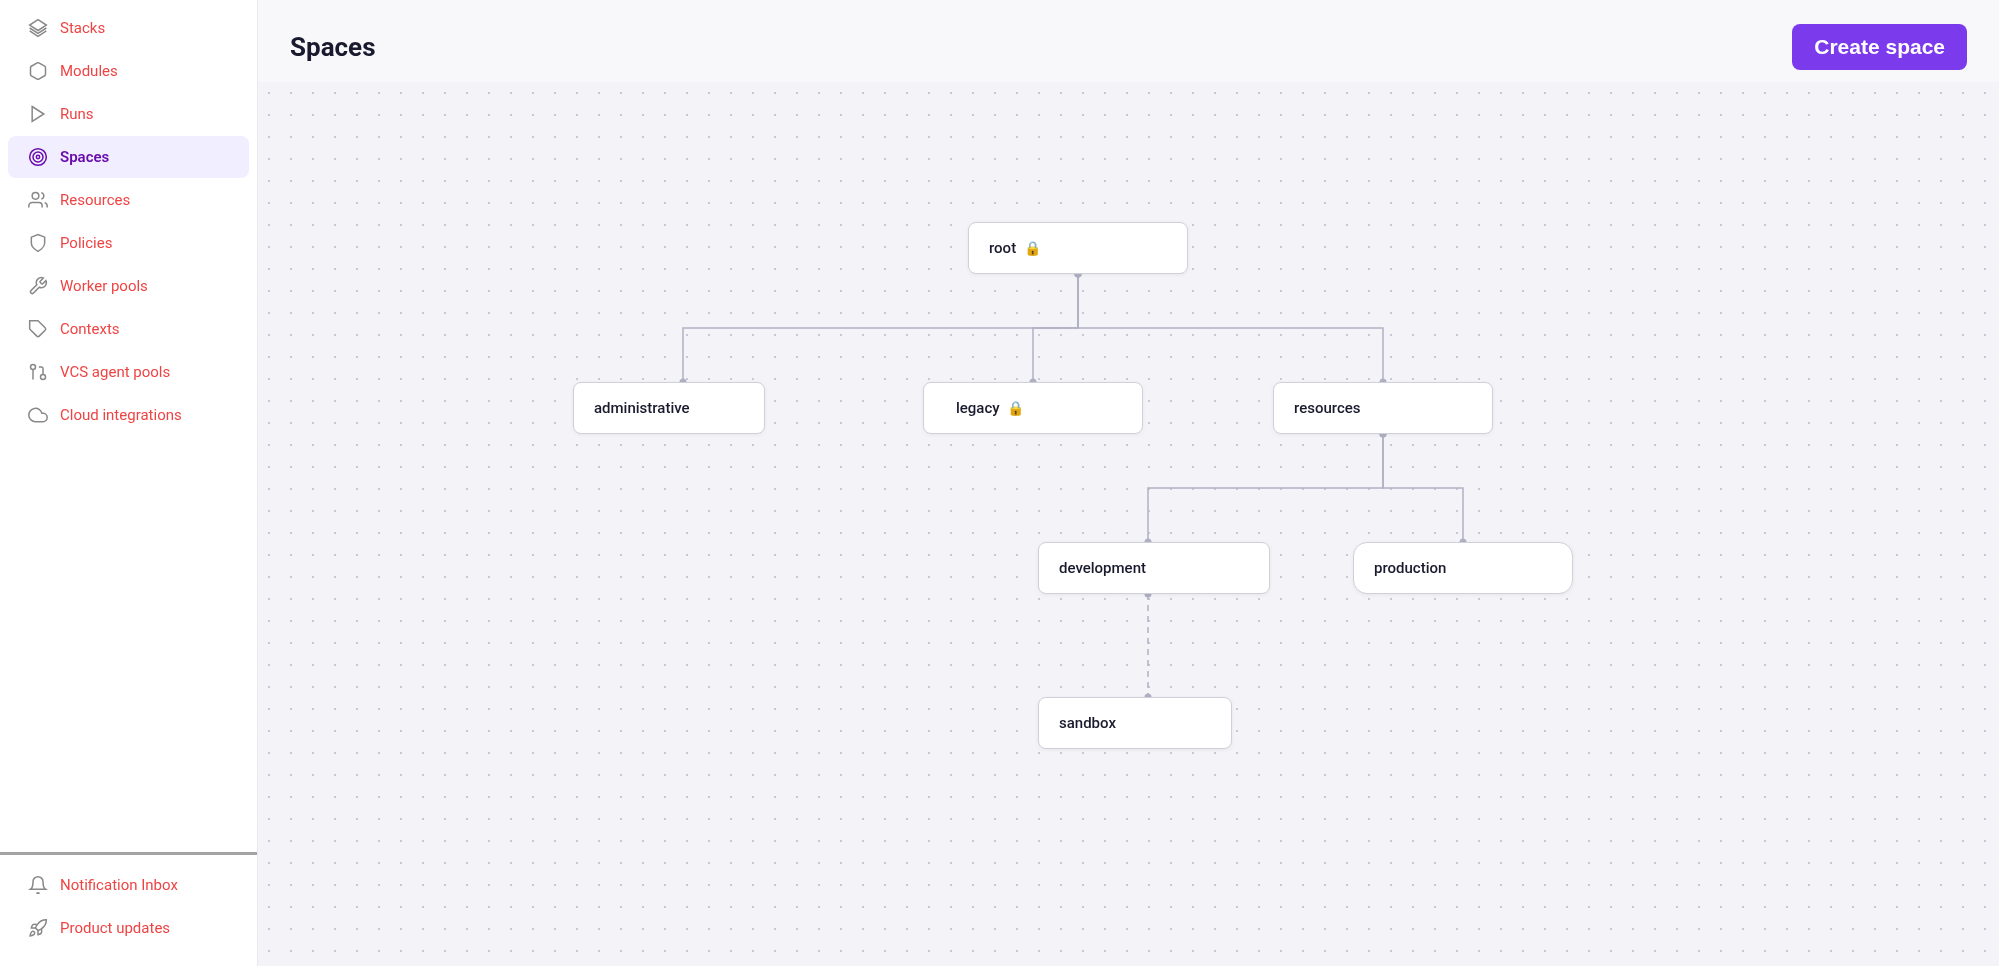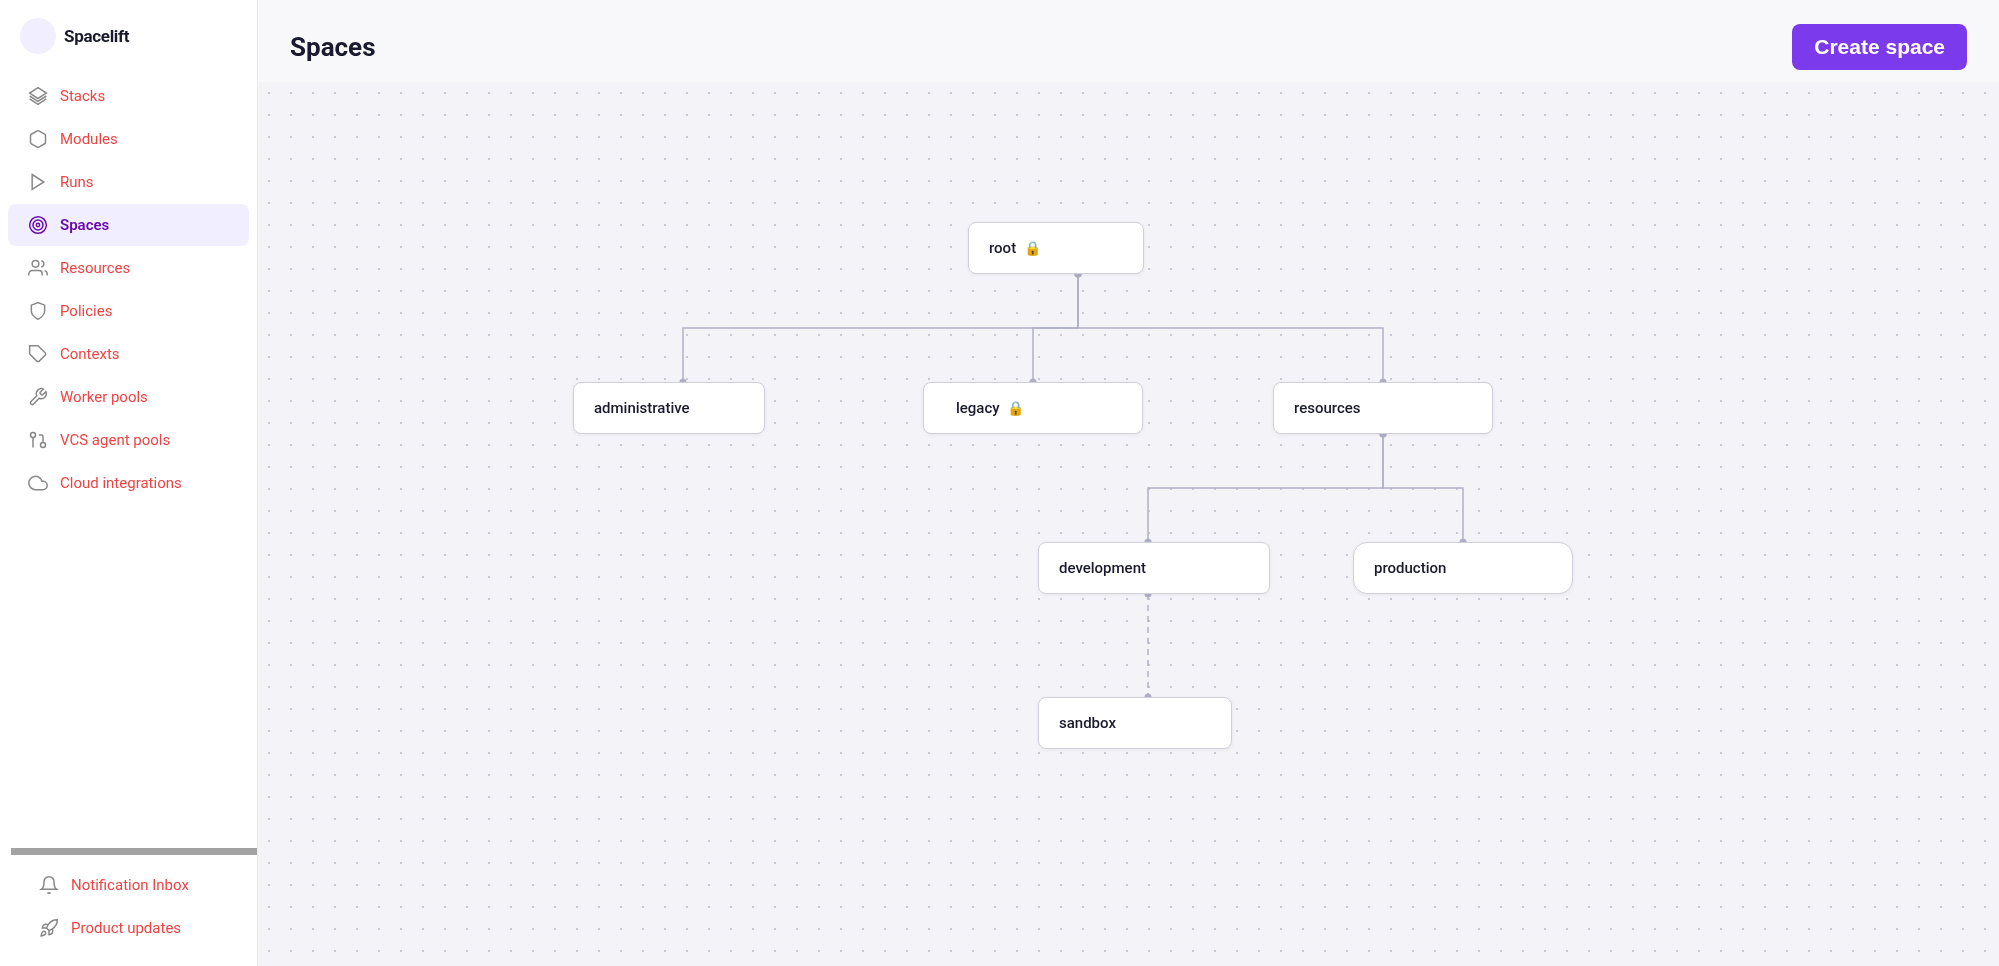--- a/index.html
+++ b/index.html
@@ -59,22 +59,21 @@
       height: 20px;
       display: flex;
       align-items: center;
       justify-content: center;
       flex-shrink: 0;
       color: #888;
     }
     .nav-item.active .nav-icon { color: #6a0dad; }
     .sidebar-bottom {
       padding: 8px 0 16px 0;
-      border-top: 7px solid #a3a3a3;
-      margin-left: 11px;
+      border-top: 3px solid #a3a3a3;
     }
 
     
     .main {
       flex: 1;
       display: flex;
       flex-direction: column;
       overflow: hidden;
     }
     .header {
@@ -139,28 +138,20 @@
     .lock-icon {
       margin-left: 8px;
       font-size: 14px;
       color: #888;
     }
   </style>
 </head>
 <body>
 
 <div class="sidebar">
-  <div class="sidebar-logo">
-    <svg class="logo-icon" viewBox="0 0 36 36" fill="none" xmlns="http://www.w3.org/2000/svg">
-      <circle cx="18" cy="18" r="18" fill="#f0eeff"></circle>
-
-      <text x="5" y="26" font-size="22">🧙</text>
-    </svg>
-    <span class="logo-text">Spacelift</span>
-  </div>
 
   <nav class="sidebar-nav">
 
   <div class="nav-item">
     <span class="nav-icon">
           <svg width="20" height="20" viewBox="0 0 24 24" fill="none" stroke="currentColor" stroke-width="1.8">
             <polygon points="12 2 22 8.5 12 15 2 8.5"></polygon>
             <polyline points="2 15.5 12 22 22 15.5"></polyline>
             <polyline points="2 12 12 18.5 22 12"></polyline>
           </svg>
@@ -208,33 +199,33 @@
     <span class="nav-icon">
           <svg width="20" height="20" viewBox="0 0 24 24" fill="none" stroke="currentColor" stroke-width="1.8">
             <path d="M12 22s8-4 8-10V5l-8-3-8 3v7c0 6 8 10 8 10z"></path>
           </svg>
         </span>
     <span>Policies</span>
   </div>
       <div class="nav-item">
     <span class="nav-icon">
           <svg width="20" height="20" viewBox="0 0 24 24" fill="none" stroke="currentColor" stroke-width="1.8">
+            <path d="M14.7 6.3a1 1 0 000 1.4l1.6 1.6a1 1 0 001.4 0l3.77-3.77a6 6 0 01-7.94 7.94l-6.91 6.91a2.12 2.12 0 01-3-3l6.91-6.91a6 6 0 017.94-7.94l-3.76 3.76z"></path>
+          </svg>
+        </span>
+    <span>Worker pools</span>
+  </div>
+      <div class="nav-item">
+    <span class="nav-icon">
+          <svg width="20" height="20" viewBox="0 0 24 24" fill="none" stroke="currentColor" stroke-width="1.8">
             <path d="M20.59 13.41l-7.17 7.17a2 2 0 01-2.83 0L2 12V2h10l8.59 8.59a2 2 0 010 2.82z"></path>
             <line x1="7" y1="7" x2="7.01" y2="7"></line>
           </svg>
         </span>
     <span>Contexts</span>
-  </div>
-      <div class="nav-item">
-    <span class="nav-icon">
-          <svg width="20" height="20" viewBox="0 0 24 24" fill="none" stroke="currentColor" stroke-width="1.8">
-            <path d="M14.7 6.3a1 1 0 000 1.4l1.6 1.6a1 1 0 001.4 0l3.77-3.77a6 6 0 01-7.94 7.94l-6.91 6.91a2.12 2.12 0 01-3-3l6.91-6.91a6 6 0 017.94-7.94l-3.76 3.76z"></path>
-          </svg>
-        </span>
-    <span>Worker pools</span>
   </div>
       <div class="nav-item">
     <span class="nav-icon">
           <svg width="20" height="20" viewBox="0 0 24 24" fill="none" stroke="currentColor" stroke-width="1.8">
             <circle cx="18" cy="18" r="3"></circle>
             <circle cx="6" cy="6" r="3"></circle>
             <path d="M13 6h3a2 2 0 012 2v7"></path>
             <line x1="6" y1="9" x2="6" y2="21"></line>
           </svg>
         </span>
@@ -296,21 +287,21 @@
         <circle cx="1125" cy="352" r="3.5" fill="#b0b0c4"></circle>
         <circle cx="890" cy="460" r="3.5" fill="#b0b0c4"></circle>
         <path d="M 1125 352 L 1125 406 L 1205 406 L 1205 460" fill="none" stroke="#b0b0c4" stroke-width="1.5"></path>
         <circle cx="1125" cy="352" r="3.5" fill="#b0b0c4"></circle>
         <circle cx="1205" cy="460" r="3.5" fill="#b0b0c4"></circle>
         <path d="M 890 512 L 890 563.5 L 890 563.5 L 890 615" fill="none" stroke="#b0b0c4" stroke-width="1.5" stroke-dasharray="6,5"></path>
         <circle cx="890" cy="512" r="3.5" fill="#b0b0c4"></circle>
         <circle cx="890" cy="615" r="3.5" fill="#b0b0c4"></circle>
       </svg>
 
-  <div class="space-node" style="left: 710px; top: 140px; width: 176px;">
+  <div class="space-node" style="left: 710px; top: 140px; width: 220px;">
         <span>root</span>
         <span class="lock-icon">🔒</span>
       </div>
       <div class="space-node" style="left: 315px; top: 300px; width: 192px;">
         <span>administrative</span>
       </div>
       <div class="space-node" style="left: 665px; top: 300px; width: 220px; padding-left: 32px;">
         <span>legacy</span>
         <span class="lock-icon">🔒</span>
       </div>

